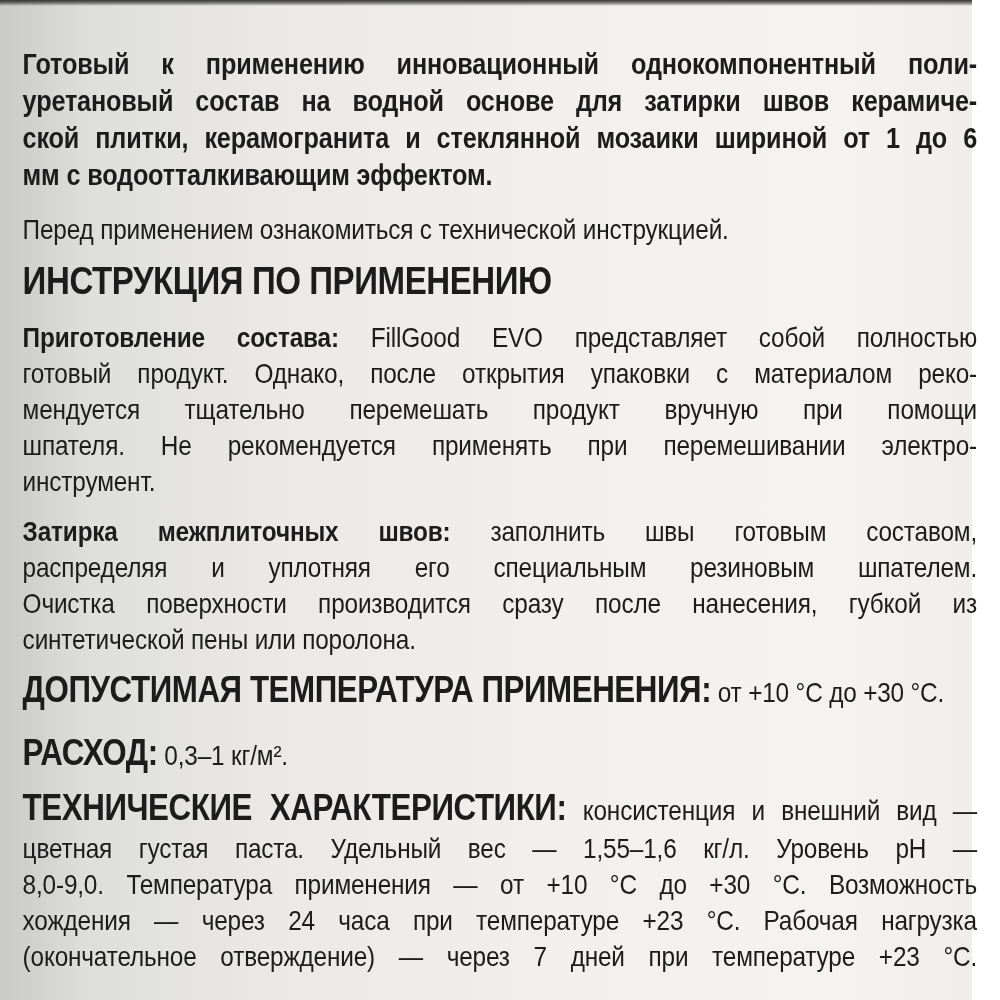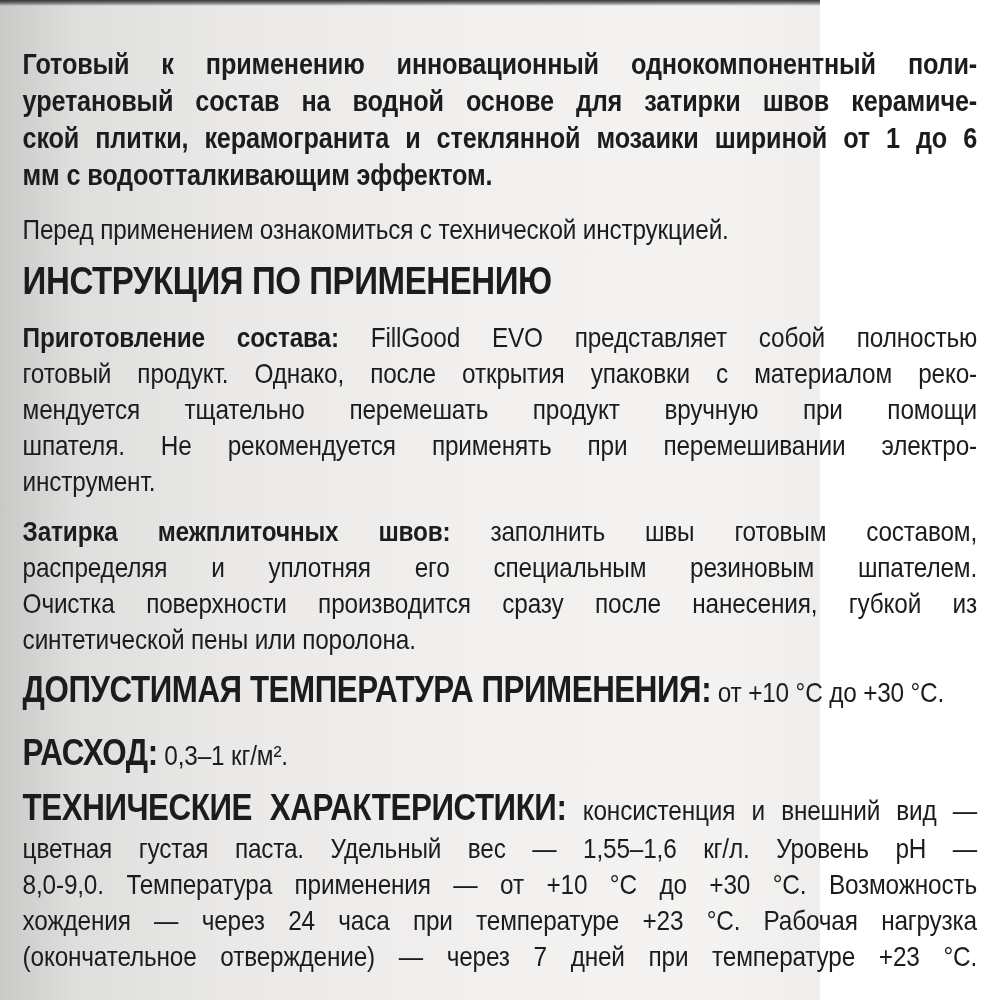--- a/index.html
+++ b/index.html
@@ -3,21 +3,21 @@
 <meta charset="utf-8">
 <style>
   html, body {
     margin: 0; padding: 0;
     width: 1000px; height: 1000px;
     overflow: hidden;
     font-family: "Liberation Sans", sans-serif;
   }
   .label {
     position: relative;
-    width: 820px; height: 1000px;
+    width: 972px; height: 1000px;
     background:
       linear-gradient(to bottom, rgba(35,35,35,0.9) 0px, rgba(35,35,35,0.55) 3px, rgba(35,35,35,0) 6px),
       linear-gradient(to right, #c9c9c8 0%, #dededd 9%, #eae9e8 28%, #f1f0ee 58%, #f4f3f1 86%, #efeeec 100%);
     color: #1c1c1c;
   }
   
   .sheet {
     position: absolute; top: 46px; left: 0;
     width: 1149px;
     transform: scaleX(0.87);

